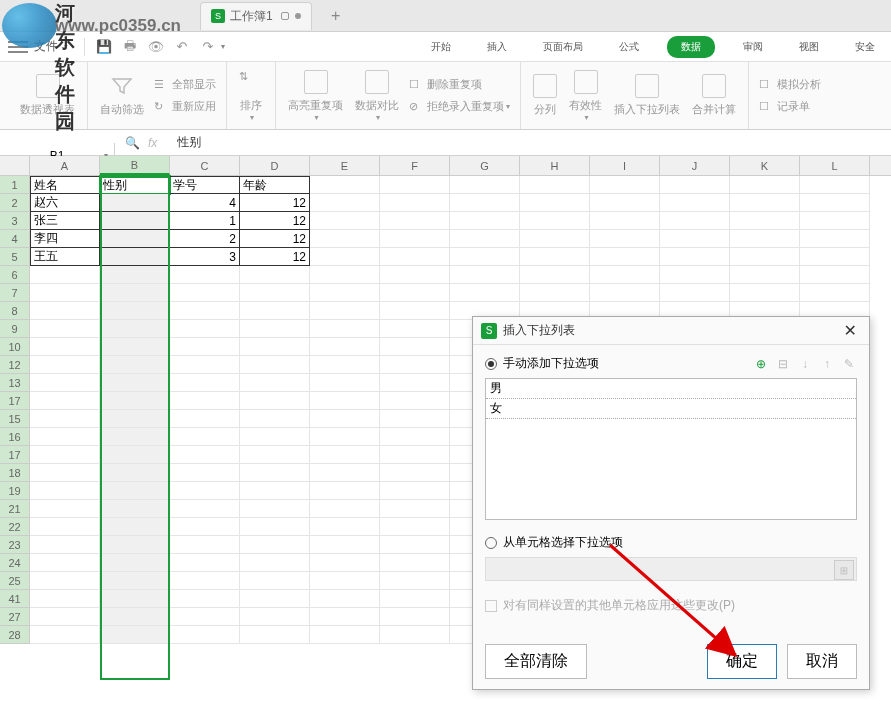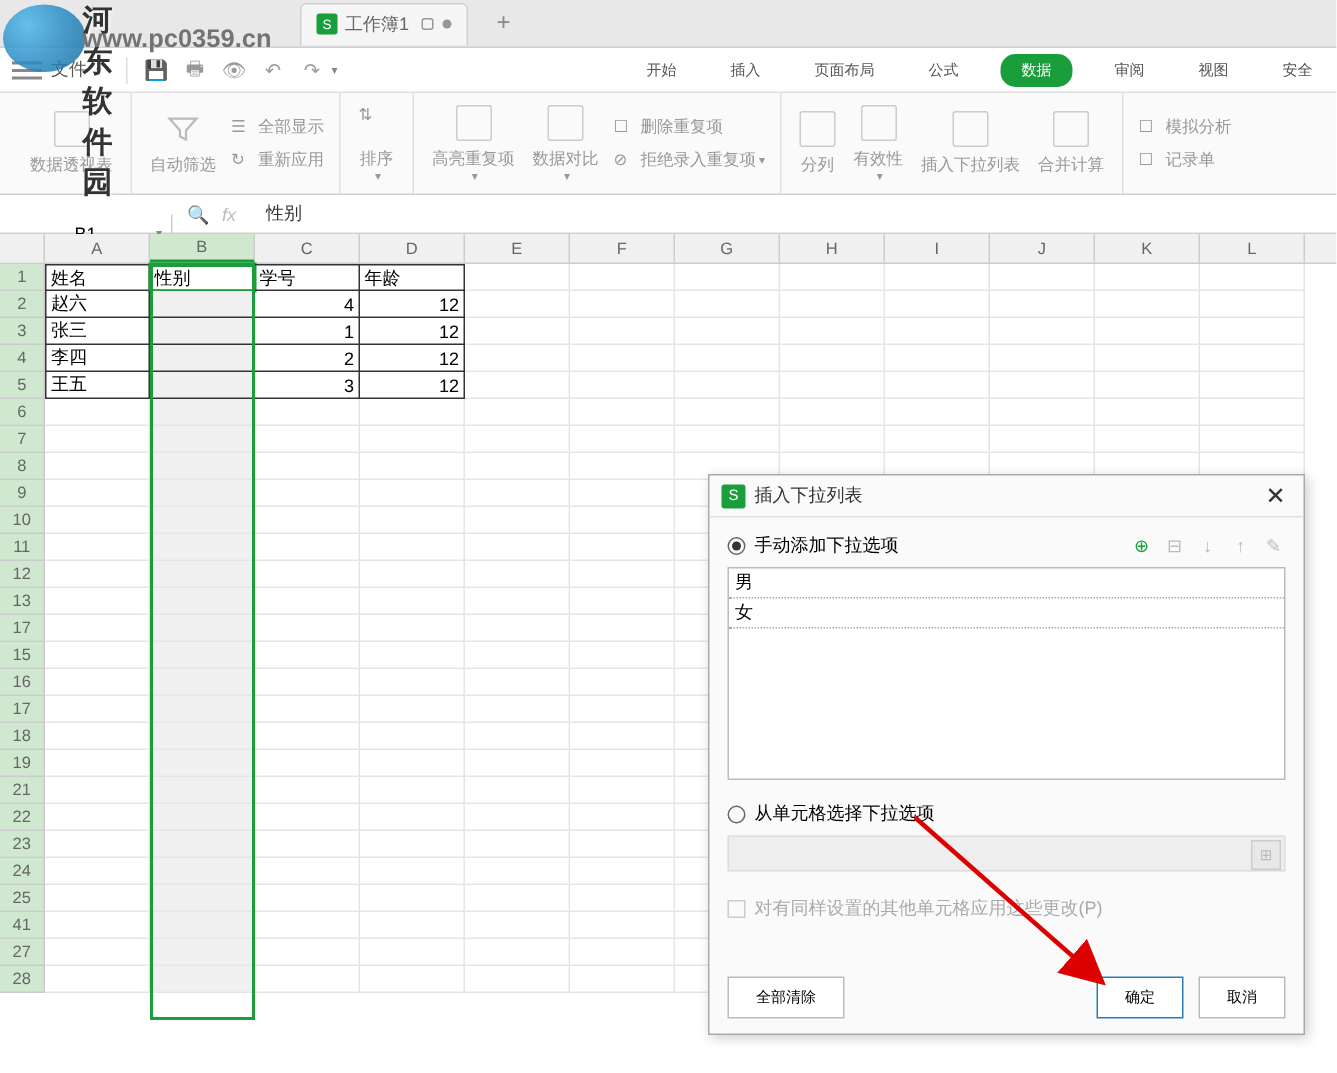--- a/index.html
+++ b/index.html
@@ -74,21 +74,21 @@
 .dialog-toolbar { margin-left: auto; display: flex; gap: 6px; }
 .dialog-tool-icon { width: 16px; height: 16px; color: #bbb; display: flex; align-items: center; justify-content: center; font-size: 12px; }
 .dialog-tool-icon.green { color: #1a9e3b; }
 .dialog-list { border: 1px solid #bbb; height: 142px; background: #fff; font-size: 12px; }
 .dialog-list-item { padding: 1px 4px; border-bottom: 1px dotted #aaa; }
 .dialog-range-input { width: 100%; height: 24px; background: #eee; border: 1px solid #ddd; margin-top: 6px; position: relative; }
 .dialog-range-btn { position: absolute; right: 2px; top: 2px; width: 20px; height: 20px; background: #e8e8e8; border: 1px solid #ccc; color: #bbb; font-size: 10px; display: flex; align-items: center; justify-content: center; }
 .dialog-checkbox-row { display: flex; align-items: center; font-size: 12px; color: #aaa; margin-top: 16px; }
 .dialog-checkbox { width: 12px; height: 12px; border: 1px solid #ccc; margin-right: 6px; }
 .dialog-footer { position: absolute; bottom: 10px; left: 12px; right: 12px; display: flex; gap: 10px; }
-.dialog-btn { padding: 6px 18px; font-size: 10px; background: #fff; border: 1px solid #bbb; }
+.dialog-btn { padding: 6px 18px; font-size: 16px; background: #fff; border: 1px solid #bbb; }
 .dialog-btn.primary { border: 1px solid #2a7ab8; }
 .dialog-spacer { flex: 1; }
 
 .arrow-annotation { position: absolute; top: 540px; left: 605px; z-index: 60; pointer-events: none; }
 </style>
 </head>
 <body>
 
 <div class="watermark-area">
   <div class="watermark-logo"></div>
@@ -394,35 +394,20 @@
         <div class="cell"></div>
         <div class="cell"></div>
         <div class="cell"></div>
         <div class="cell"></div>
         <div class="cell"></div>
         <div class="cell"></div>
         <div class="cell"></div>
         <div class="cell"></div>
       </div>
       <div class="row">
-        <div class="row-header sel">11</div>
-        <div class="cell"></div>
-        <div class="cell col-b-sel"></div>
-        <div class="cell"></div>
-        <div class="cell"></div>
-        <div class="cell"></div>
-        <div class="cell"></div>
-        <div class="cell"></div>
-        <div class="cell"></div>
-        <div class="cell"></div>
-        <div class="cell"></div>
-        <div class="cell"></div>
-        <div class="cell"></div>
-      </div>
-      <div class="row">
         <div class="row-header sel">12</div>
         <div class="cell"></div>
         <div class="cell col-b-sel"></div>
         <div class="cell"></div>
         <div class="cell"></div>
         <div class="cell"></div>
         <div class="cell"></div>
         <div class="cell"></div>
         <div class="cell"></div>
         <div class="cell"></div>

